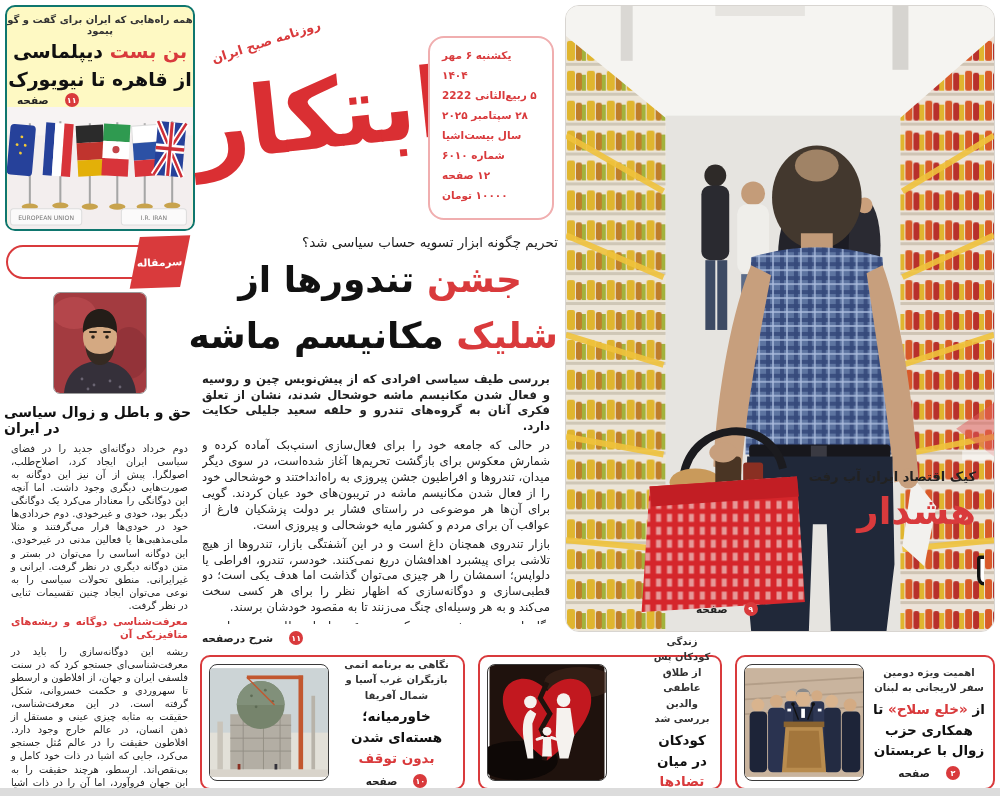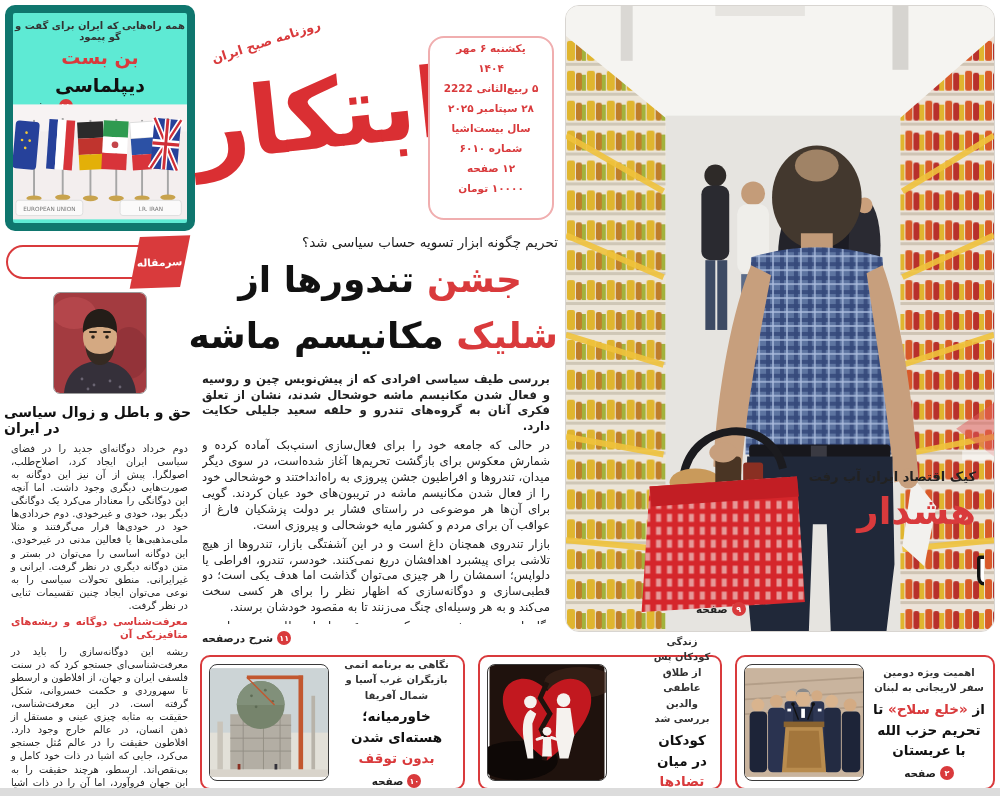--- a/index.html
+++ b/index.html
@@ -2,37 +2,37 @@
 <html lang="fa" dir="rtl"><head>
 <meta charset="utf-8">
 <style>
   html,body{margin:0;padding:0;background:#fff;}
   .page{position:relative;width:1000px;height:796px;background:#fff;overflow:hidden;
         font-family:"DejaVu Sans",sans-serif;direction:rtl;color:#1c1c1c;}
   .red{color:#d93a3c;}
   
   .pref{display:inline-flex;align-items:center;gap:4px;direction:rtl;font-size:10.5px;font-weight:bold;color:#222;}
   .badge{display:inline-flex;width:14px;height:14px;border-radius:50%;background:#d93a3c;color:#fff;
-         font-size:8px;font-weight:bold;align-items:center;justify-content:center;flex:0 0 14px;}
-  
-  .tl-box{position:absolute;left:5px;top:5px;width:190px;height:226px;border:8px solid #0f766e;
-          border-radius:10px;box-sizing:border-box;overflow:hidden;background:#5eead4;}
+         font-size:8px;font-weight:bold;align-items:center;justify-content:center;flex:0 0 14px;margin-left:12px;}
+  
+  .tl-box{position:absolute;left:5px;top:5px;width:190px;height:226px;border:2px solid #0f766e;
+          border-radius:10px;box-sizing:border-box;overflow:hidden;background:#fef9c3;}
   .tl-kicker{margin-top:7px;text-align:center;font-size:10px;font-weight:bold;color:#333;}
   .tl-headline{margin-top:2px;text-align:center;font-size:19px;font-weight:900;line-height:1.45;color:#111;}
   .tl-ref{position:absolute;left:10px;top:86px;}
   .tl-flags{position:absolute;left:0;bottom:0;width:100%;height:122px;}
   
   .tagline{position:absolute;left:206px;top:34px;width:120px;text-align:center;color:#d93a3c;
            font-size:12.5px;font-weight:bold;transform:rotate(-18deg);}
   .logo{position:absolute;left:196px;top:6px;width:250px;height:218px;display:flex;align-items:center;
         justify-content:center;color:#da2f33;font-size:96px;font-weight:bold;transform:rotate(-6deg);
         white-space:nowrap;}
   .datebox{position:absolute;left:428px;top:36px;width:126px;height:184px;border:2px solid #f0aeaf;
-           border-radius:16px;box-sizing:border-box;padding:1px 12px;color:#d93a3c;font-size:10.5px;
-           font-weight:bold;line-height:1.9;text-align:center;background:#fff;}
+           border-radius:16px;box-sizing:border-box;padding:8px 12px;color:#d93a3c;font-size:10.5px;
+           font-weight:bold;line-height:1.9;text-align:left;background:#fff;}
   
   .photo-box{position:absolute;left:565px;top:5px;width:430px;height:627px;border-radius:14px;
              overflow:hidden;border:1px solid #d8d5d1;box-sizing:border-box;}
   .photo-box svg.scene{position:absolute;inset:0;width:100%;height:100%;}
   .ps-kicker{position:absolute;right:18px;top:463px;font-size:13px;font-weight:bold;color:#222;}
   .ps-alarm{position:absolute;right:18px;top:482px;font-size:37px;font-weight:900;color:#d93a3c;line-height:1.3;}
   .ps-outline{position:absolute;right:10px;top:538px;}
   .ps-ref{position:absolute;left:130px;top:596px;}
   
   .lead{position:absolute;left:202px;top:234px;width:356px;}
@@ -463,21 +463,21 @@
         <circle cx="52" cy="39" r="2" fill="#111"></circle>
           <circle cx="74" cy="39" r="2" fill="#111"></circle>
         <polygon points="44,62 84,62 88,113 40,113" fill="#b98c4e"></polygon>
         <polygon points="48,68 80,68 83,108 45,108" fill="#a3763c"></polygon>
         <rect x="42" y="58" width="44" height="6" fill="#8a6330"></rect>
       </svg>
     </div>
     <div class="sb-text">
       <div class="sb-kicker">اهمیت ویژه دومین سفر لاریجانی به لبنان</div>
       <div class="sb-headline">
-        <span>از </span><span class="red">«خلع سلاح»</span><span> تا تحریم حزب الله با عربستان</span>
+        <span>از </span><span class="red">«خلع سلاح»</span><span> تا همکاری حزب زوال با عربستان</span>
       </div>
       <div class="sb-ref">
         <span class="pref">
           <span class="badge">۲</span>
           <span>صفحه</span>
         </span>
       </div>
     </div>
   </div>
 

